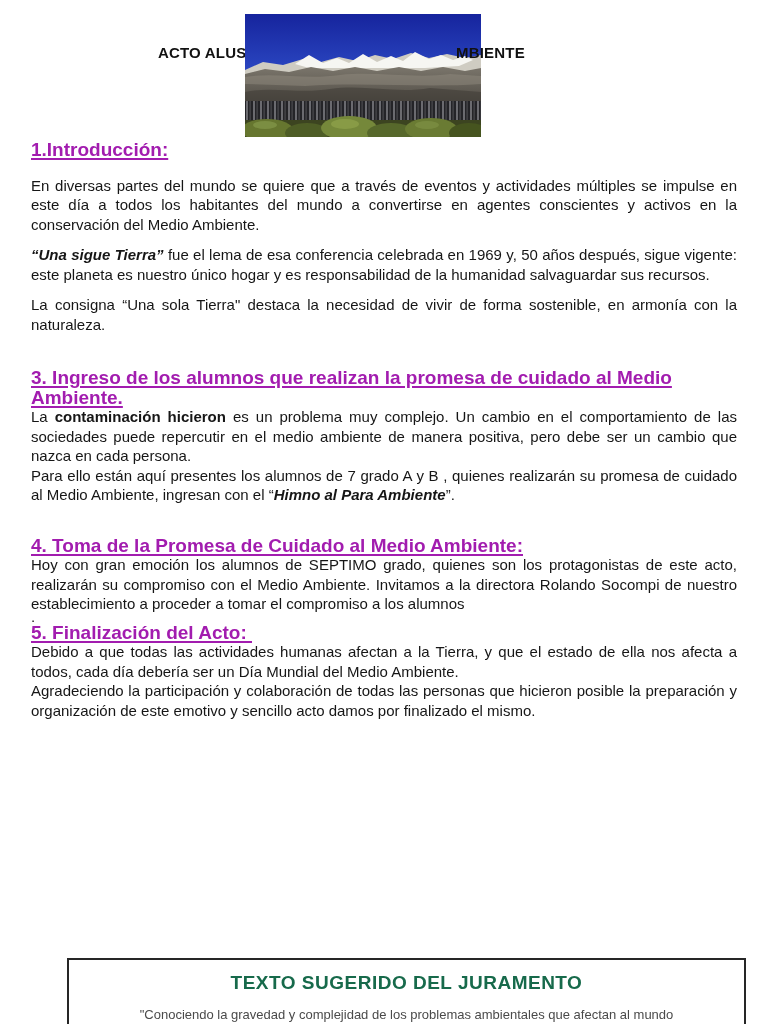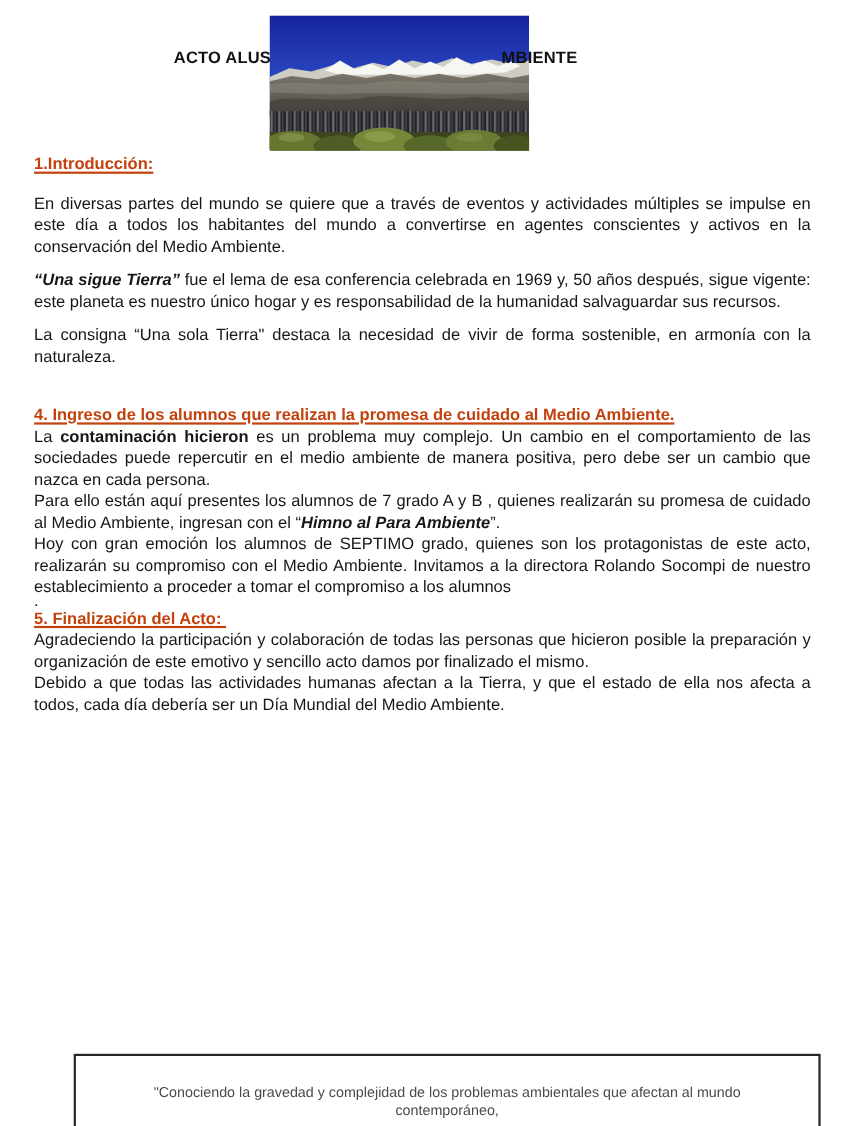--- a/index.html
+++ b/index.html
@@ -21,23 +21,23 @@
   .title-left{left:16px;width:245px;text-align:right;}
   .title-right{left:456px;text-align:left;}
   .mountain{
     position:absolute;left:245px;top:14px;width:236px;height:123px;margin:0;
   }
   .mountain svg{display:block;width:100%;height:100%;}
   
   .doc-body{margin:0 31px;font-size:15px;line-height:19.5px;}
   .doc-body p{margin:0;text-align:justify;}
   .sec-heading{
-    margin:0;font-size:15px;line-height:19.5px;font-weight:bold;
+    margin:0;font-size:19px;line-height:19.5px;font-weight:bold;
     text-decoration:underline;text-underline-offset:2px;text-decoration-thickness:1.5px;
-    color:#c2410c;
+    color:#a21caf;
   }
   .gap-1{margin-top:16px !important;}
   .gap-2{margin-top:11px !important;}
   .gap-tight{margin-top:4px;}
   .gap-lg{margin-top:31px;}
   .gap-xl{margin-top:34px;}
   .dot-line{line-height:13px;margin-top:-4px !important;}
   
   .juramento-box{
     position:absolute;left:67px;top:958px;width:675px;height:140px;
@@ -103,30 +103,32 @@
   </header>
 
   <main class="doc-body">
 
     <h2 class="sec-heading">1.Introducción:</h2>
     <p class="gap-1"><span>En diversas partes del mundo se quiere que a través de eventos y actividades múltiples se impulse en este día a todos los habitantes del mundo a convertirse en agentes conscientes y activos en la conservación del Medio Ambiente.</span></p>
     <p class="gap-2"><span style="font-weight: bold; font-style: italic;"> “Una sigue Tierra”</span><span> fue el lema de esa conferencia celebrada en 1969 y, 50 años después, sigue vigente: este planeta es nuestro único hogar y es responsabilidad de la humanidad salvaguardar sus recursos.</span></p>
     <p class="gap-2"><span>La consigna “Una sola Tierra" destaca la necesidad de vivir de forma sostenible, en armonía con la naturaleza.</span></p>
 
 
-    <h2 class="sec-heading gap-xl">4. Ingreso de los alumnos que realizan la promesa de cuidado al Medio Ambiente.</h2>
+    <h2 class="sec-heading gap-xl">3. Ingreso de los alumnos que realizan la promesa de cuidado al Medio Ambiente.</h2>
     <p><span>La </span><span style="font-weight: bold;">contaminación hicieron</span><span> es un problema muy complejo. Un cambio en el comportamiento de las sociedades puede repercutir en el medio ambiente de manera positiva, pero debe ser un cambio que nazca en cada persona.</span></p>
     <p><span>Para ello están aquí presentes los alumnos de 7  grado A y B , quienes realizarán su promesa de cuidado al Medio Ambiente, ingresan con el “</span><span style="font-weight: bold; font-style: italic;">Himno al Para Ambiente</span><span>”.</span></p>
 
+    <h2 class="sec-heading gap-lg">4. Toma de la Promesa de Cuidado al Medio Ambiente:</h2>
     <p><span>Hoy con gran emoción los alumnos de SEPTIMO grado, quienes son los protagonistas de este acto, realizarán su compromiso con el Medio Ambiente. Invitamos a la directora Rolando Socompi de nuestro establecimiento a proceder a tomar el compromiso a los alumnos</span></p>
     <p class="dot-line"><span>.</span></p>
 
     <h2 class="sec-heading">5. Finalización del Acto:&nbsp;</h2>
+    <p><span>Debido a que todas las actividades humanas afectan a la Tierra, y que el estado de ella nos afecta a todos, cada día debería ser un Día Mundial del Medio Ambiente.</span></p>
     <p><span>Agradeciendo la participación y colaboración de todas las personas que hicieron posible la preparación y organización de este emotivo y sencillo acto damos por finalizado el mismo.</span></p>
-    <p><span>Debido a que todas las actividades humanas afectan a la Tierra, y que el estado de ella nos afecta a todos, cada día debería ser un Día Mundial del Medio Ambiente.</span></p>
 
   </main>
 
   <section class="juramento-box">
+    <h3 class="jur-title">TEXTO SUGERIDO DEL JURAMENTO</h3>
     <p class="jur-quote">"Conociendo la gravedad y complejidad de los problemas ambientales que afectan al mundo contemporáneo,</p>
   </section>
 
 </div>
 
 </body></html>

